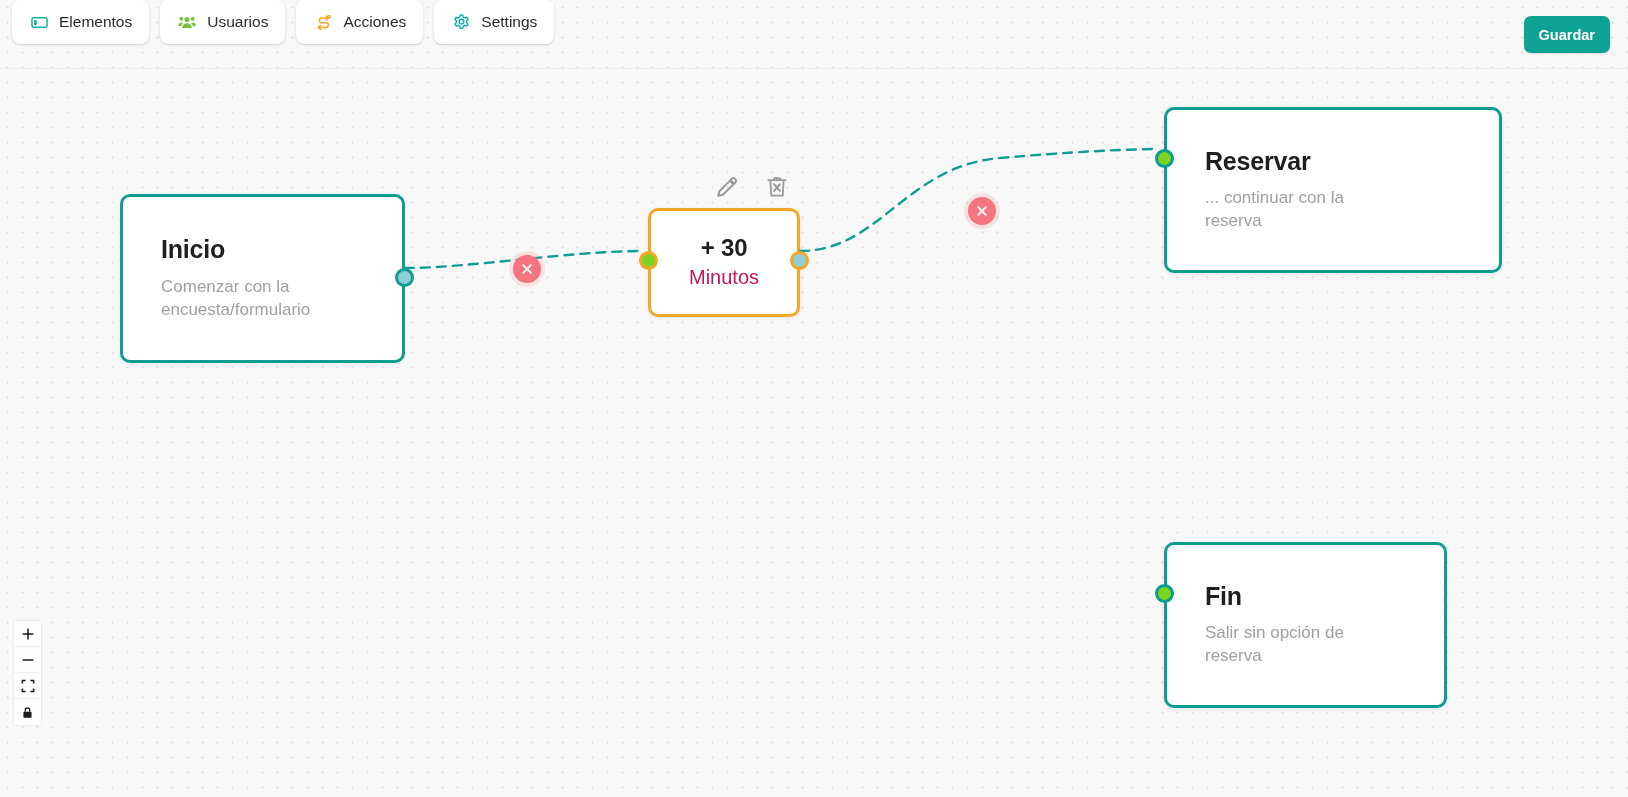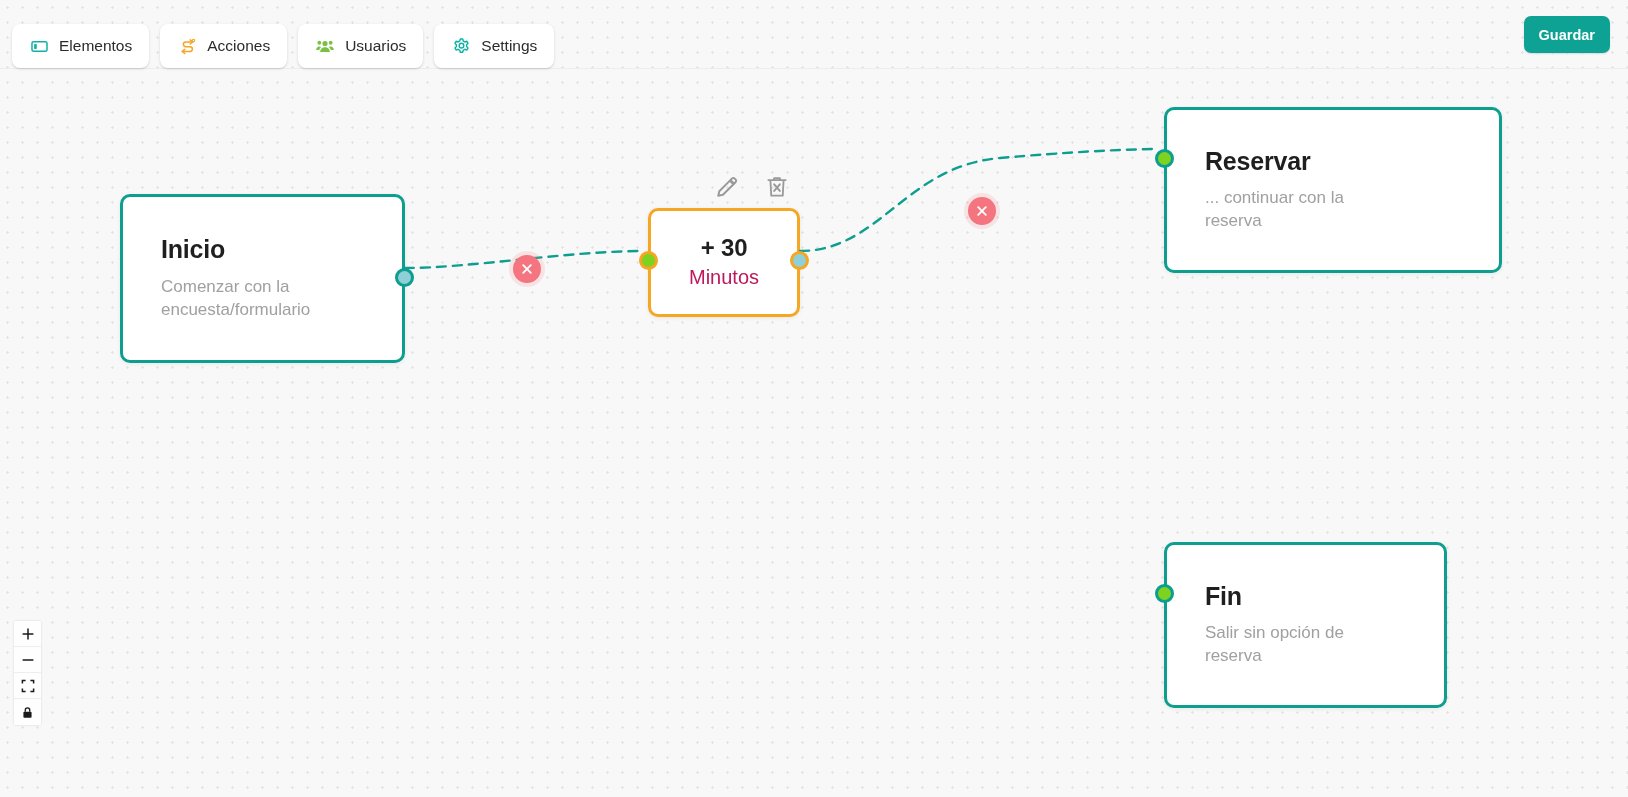--- a/index.html
+++ b/index.html
@@ -21,21 +21,21 @@
     background-position: 0 0;
   }
 
   
   #toolbar {
     position: absolute;
     top: 0; left: 0;
     width: 1628px;
     height: 68px;
     display: flex;
-    align-items: flex-end;
+    align-items: flex-start;
     padding: 0 12px;
     z-index: 40;
   }
   .tool-group { display: flex; align-items: center; gap: 11px; }
   .tool-btn {
     display: inline-flex;
     align-items: center;
     gap: 10px;
     height: 44px;
     padding: 0 17px;
@@ -255,47 +255,47 @@
           <svg width="19" height="19" viewBox="0 0 24 24">
             <rect x="2.5" y="6" width="19" height="12" rx="2" fill="none" stroke="#0fb3a3" stroke-width="1.9"></rect>
             <rect x="5.2" y="8.8" width="3.4" height="6.4" rx="1" fill="#0fb3a3"></rect>
           </svg>
         </span>
         <span class="lbl">Elementos</span>
       </button>
 
       <button class="tool-btn">
         <span class="ic">
-          <svg width="19" height="19" viewBox="0 0 24 24">
-            <path d="M18.5 6.2 H9.8 A3 3 0 0 0 9.8 12.2 H15.2 A3 3 0 0 1 15.2 18.2 H5.5" fill="none" stroke="#f5a623" stroke-width="1.9" stroke-linecap="round"></path>
-            <path d="M15.4 3.6 L18.6 6.2 L15.4 8.8" fill="none" stroke="#f5a623" stroke-width="1.9" stroke-linecap="round" stroke-linejoin="round"></path>
-            <path d="M8.6 15.6 L5.4 18.2 L8.6 20.8" fill="none" stroke="#f5a623" stroke-width="1.9" stroke-linecap="round" stroke-linejoin="round"></path>
-            <circle cx="19.6" cy="4.4" r="1.5" fill="none" stroke="#f5a623" stroke-width="1.4"></circle>
-          </svg>
-        </span>
-        <span class="lbl">Acciones</span>
-      </button>
-
-      <button class="tool-btn">
-        <span class="ic">
           <svg width="20" height="20" viewBox="0 0 24 24">
             <circle cx="12" cy="9" r="3.1" fill="#7ac143"></circle>
             <path d="M6.2 19.2 C6.2 15.8 8.8 13.6 12 13.6 C15.2 13.6 17.8 15.8 17.8 19.2 Z" fill="#7ac143"></path>
             <circle cx="5.2" cy="8.1" r="2.3" fill="#7ac143"></circle>
             <circle cx="18.8" cy="8.1" r="2.3" fill="#7ac143"></circle>
             <path d="M1.4 16.8 C1.4 14.1 3.1 12.5 5.2 12.5 C6.1 12.5 6.9 12.8 7.5 13.3 C6.2 14.3 5.4 15.5 5.1 16.8 Z" fill="#7ac143"></path>
             <path d="M22.6 16.8 C22.6 14.1 20.9 12.5 18.8 12.5 C17.9 12.5 17.1 12.8 16.5 13.3 C17.8 14.3 18.6 15.5 18.9 16.8 Z" fill="#7ac143"></path>
           </svg>
         </span>
         <span class="lbl">Usuarios</span>
       </button>
 
       <button class="tool-btn">
         <span class="ic">
           <svg width="19" height="19" viewBox="0 0 24 24">
+            <path d="M18.5 6.2 H9.8 A3 3 0 0 0 9.8 12.2 H15.2 A3 3 0 0 1 15.2 18.2 H5.5" fill="none" stroke="#f5a623" stroke-width="1.9" stroke-linecap="round"></path>
+            <path d="M15.4 3.6 L18.6 6.2 L15.4 8.8" fill="none" stroke="#f5a623" stroke-width="1.9" stroke-linecap="round" stroke-linejoin="round"></path>
+            <path d="M8.6 15.6 L5.4 18.2 L8.6 20.8" fill="none" stroke="#f5a623" stroke-width="1.9" stroke-linecap="round" stroke-linejoin="round"></path>
+            <circle cx="19.6" cy="4.4" r="1.5" fill="none" stroke="#f5a623" stroke-width="1.4"></circle>
+          </svg>
+        </span>
+        <span class="lbl">Acciones</span>
+      </button>
+
+      <button class="tool-btn">
+        <span class="ic">
+          <svg width="19" height="19" viewBox="0 0 24 24">
             <path d="M12 2.6 L13.6 2.6 L14.2 5.1 A7.2 7.2 0 0 1 16.3 6.3 L18.7 5.3 L20.3 8 L18.4 9.7 A7.2 7.2 0 0 1 18.4 12.1 L20.3 13.8 L18.7 16.5 L16.3 15.5 A7.2 7.2 0 0 1 14.2 16.7 L13.6 19.2 L10.4 19.2 L9.8 16.7 A7.2 7.2 0 0 1 7.7 15.5 L5.3 16.5 L3.7 13.8 L5.6 12.1 A7.2 7.2 0 0 1 5.6 9.7 L3.7 8 L5.3 5.3 L7.7 6.3 A7.2 7.2 0 0 1 9.8 5.1 L10.4 2.6 Z" fill="none" stroke="#0fb3a3" stroke-width="1.8" stroke-linejoin="round"></path>
             <circle cx="12" cy="10.9" r="2.9" fill="none" stroke="#0fb3a3" stroke-width="1.8"></circle>
           </svg>
         </span>
         <span class="lbl">Settings</span>
       </button>
 
     </div>
 
     <button id="save-btn">Guardar</button>

